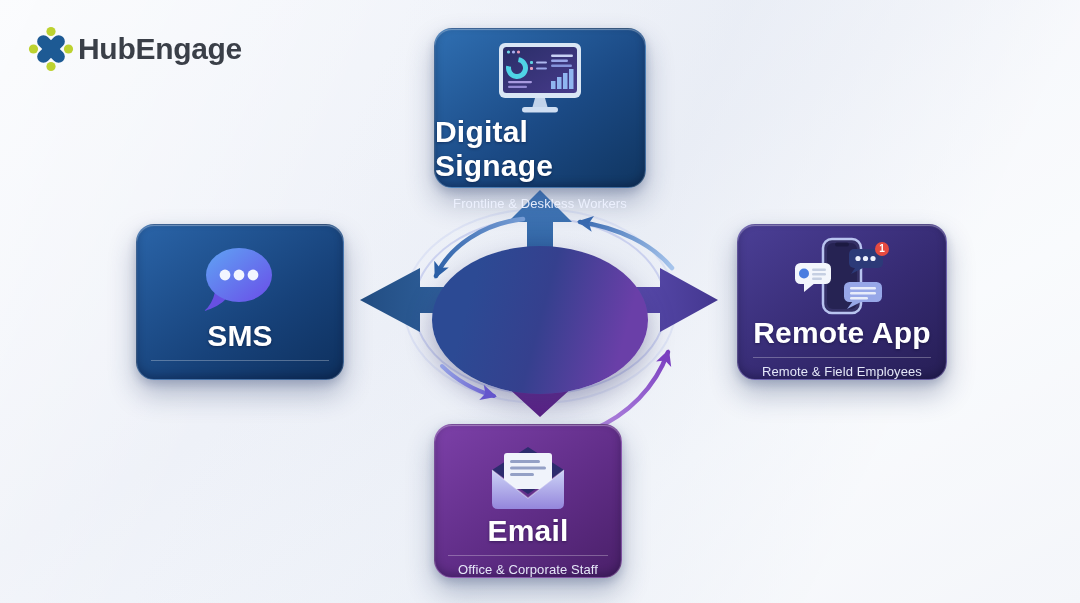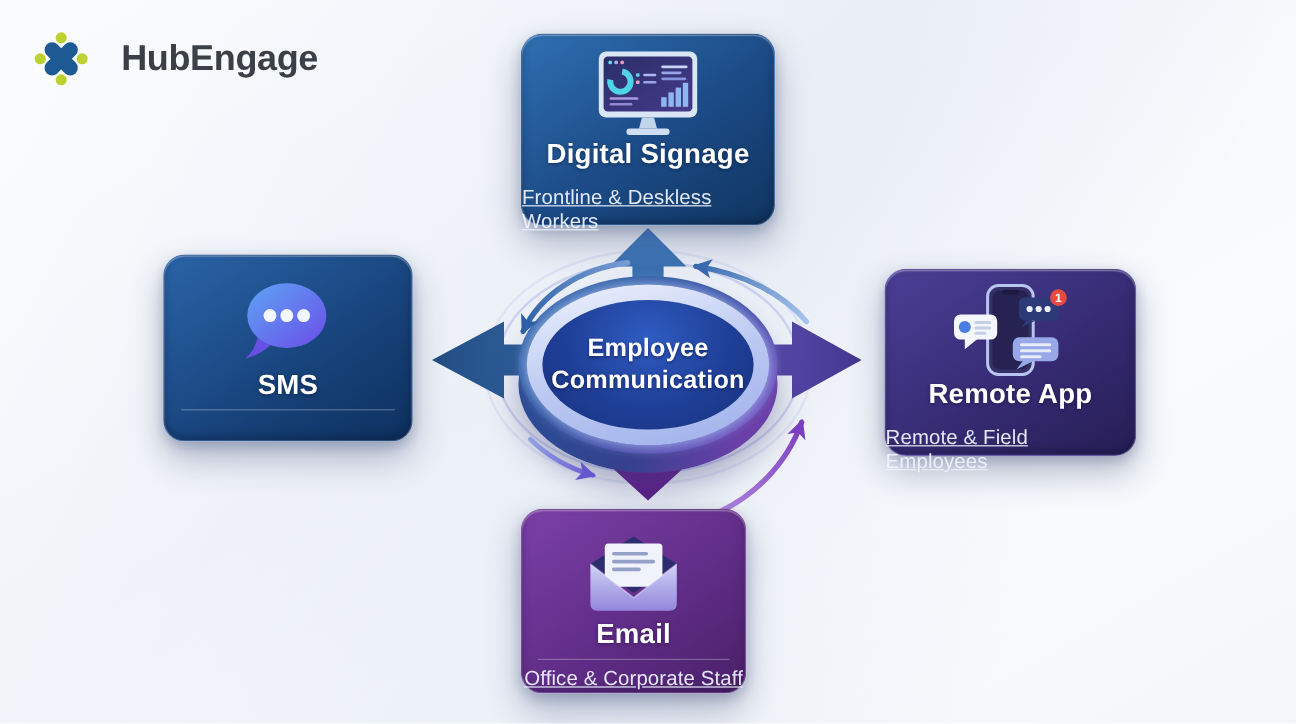--- a/index.html
+++ b/index.html
@@ -5,21 +5,21 @@
   * { margin:0; padding:0; box-sizing:border-box; }
   html,body { width:1080px; height:603px; overflow:hidden; }
   body { font-family:"Liberation Sans", sans-serif; }
   .stage { position:relative; width:1080px; height:603px;
     background:
       linear-gradient(115deg, rgba(255,255,255,.55) 0%, rgba(255,255,255,0) 30%, rgba(223,229,240,.35) 55%, rgba(255,255,255,.5) 80%),
       linear-gradient(150deg, #f6f8fc 0%, #eef1f8 45%, #f3f6fb 70%, #e9edf5 100%);
   }
 
   
-  .logo { position:absolute; left:28px; top:26px; display:flex; align-items:center; gap:27px; }
+  .logo { position:absolute; left:28px; top:26px; display:flex; align-items:center; gap:4px; }
   .logo-text { font-size:30px; font-weight:700; color:#3a3f48; letter-spacing:-0.3px; }
 
   
   svg.layer { position:absolute; left:0; top:0; pointer-events:none; }
 
   
   .hub-3d { position:absolute; left:432px; top:246px; width:216px; height:148px; border-radius:50%;
     background:linear-gradient(105deg,#2c4a94 20%,#35408e 50%,#6a3fa8 85%);
     box-shadow:0 12px 26px rgba(40,40,100,.35); }
   .hub-rim { position:absolute; left:432px; top:230px; width:216px; height:148px; border-radius:50%;
@@ -34,30 +34,30 @@
     text-shadow:0 1px 3px rgba(0,0,40,.45); letter-spacing:.2px; }
 
   
   .card { position:absolute; border-radius:18px; display:flex; flex-direction:column; align-items:center;
     color:#fff;
     box-shadow:0 14px 28px rgba(25,45,95,.30), 0 4px 10px rgba(25,45,95,.20),
       inset 0 1px 1px rgba(255,255,255,.35), inset 0 -3px 8px rgba(0,0,25,.28);
     border:1px solid rgba(255,255,255,.16); }
   .card-top    { left:434px; top:28px;  width:212px; height:160px;
     background:linear-gradient(145deg,#2f6fb2 0%,#1b4a85 55%,#103560 100%); }
-  .card-left   { left:136px; top:212px; width:208px; height:156px;
+  .card-left   { left:136px; top:224px; width:208px; height:156px;
     background:linear-gradient(145deg,#2a64a8 0%,#17427a 60%,#0e305e 100%); }
   .card-right  { left:737px; top:224px; width:210px; height:156px;
     background:linear-gradient(145deg,#4b3f96 0%,#362b73 55%,#261e55 100%);
     border-color:rgba(205,195,255,.28); }
   .card-bottom { left:434px; top:424px; width:188px; height:154px;
     background:linear-gradient(145deg,#7c40a8 0%,#602d87 55%,#4a2069 100%); }
-  .card-title { font-weight:700; font-size:23px; letter-spacing:.2px; text-shadow:0 1px 3px rgba(0,0,30,.4); }
+  .card-title { font-weight:700; font-size:30px; letter-spacing:.2px; text-shadow:0 1px 3px rgba(0,0,30,.4); }
   .card-divider { width:86%; height:1px; background:rgba(255,255,255,.28); margin:7px 0 6px; }
-  .card-sub { font-size:17px; color:rgba(237,241,255,.95); letter-spacing:.1px;text-decoration:underline; }
+  .card-sub { font-size:13px; color:rgba(237,241,255,.95); letter-spacing:.1px; }
   .icon-wrap { display:flex; align-items:center; justify-content:center; }
   .card-top .icon-wrap    { height:92px; padding-top:12px; }
   .card-left .icon-wrap   { height:94px; padding-top:16px; }
   .card-right .icon-wrap  { height:96px; padding-top:10px; }
   .card-bottom .icon-wrap { height:90px; padding-top:12px; }
 </style>
 </head>
 <body>
 
 <div class="stage">
@@ -83,28 +83,20 @@
     </defs>
     <ellipse cx="540" cy="306" rx="126" ry="88" fill="none" stroke="rgba(150,160,225,.38)" stroke-width="2"></ellipse>
     <ellipse cx="540" cy="306" rx="136" ry="97" fill="none" stroke="rgba(170,180,235,.22)" stroke-width="2"></ellipse>
     <polygon points="527,268 527,222 508,222 540,190 572,222 553,222 553,268" fill="url(#gUp)"></polygon>
     <polygon points="527,342 527,386 506,386 540,417 574,386 553,386 553,342" fill="url(#gDown)"></polygon>
     <polygon points="455,287 420,287 420,268 360,300 420,332 420,313 455,313" fill="url(#gLeft)"></polygon>
     <polygon points="625,287 660,287 660,268 718,300 660,332 660,313 625,313" fill="url(#gRight)"></polygon>
   </svg>
 
   <div class="hub-3d"></div>
-  <div class="hub-rim">
-    <div class="hub-glowring">
-      <div class="hub-core">
-        <span>Employee</span>
-        <span>Communication</span>
-      </div>
-    </div>
-  </div>
 
   <svg class="layer" width="1080" height="603" viewBox="0 0 1080 603">
     <defs>
       <linearGradient id="gArcTL" x1="523" y1="219" x2="436" y2="276" gradientUnits="userSpaceOnUse">
         <stop offset="0" stop-color="#7aa0d8"></stop>
           <stop offset="1" stop-color="#2b5fa6"></stop>
       </linearGradient>
       <linearGradient id="gArcTR" x1="672" y1="268" x2="580" y2="222" gradientUnits="userSpaceOnUse">
         <stop offset="0" stop-color="#a6c4ec"></stop>
           <stop offset="1" stop-color="#3a6cb2"></stop>

